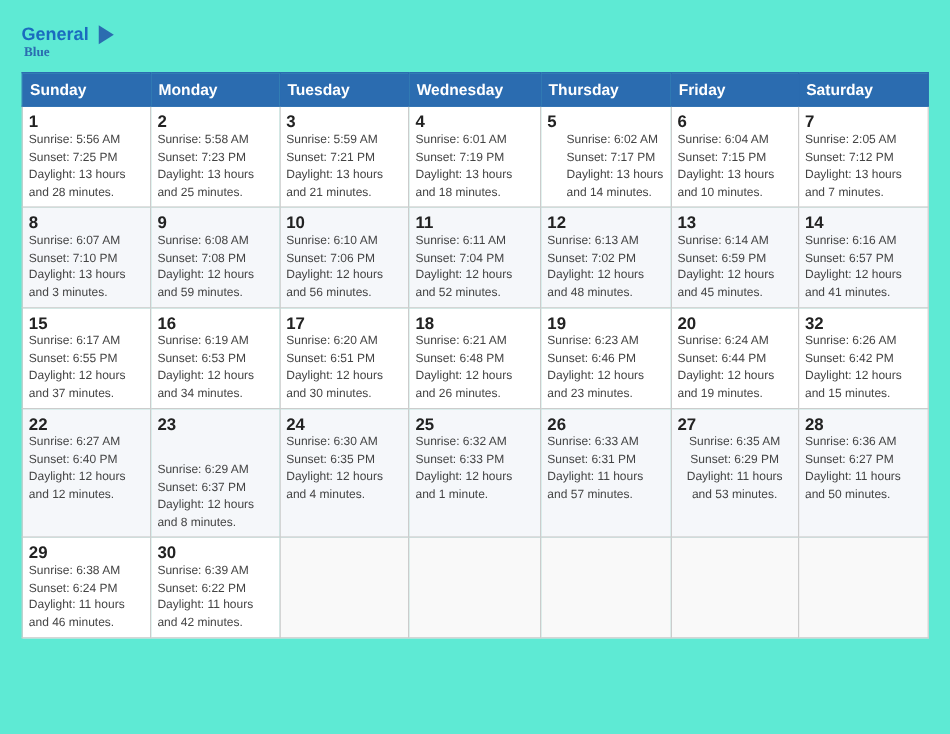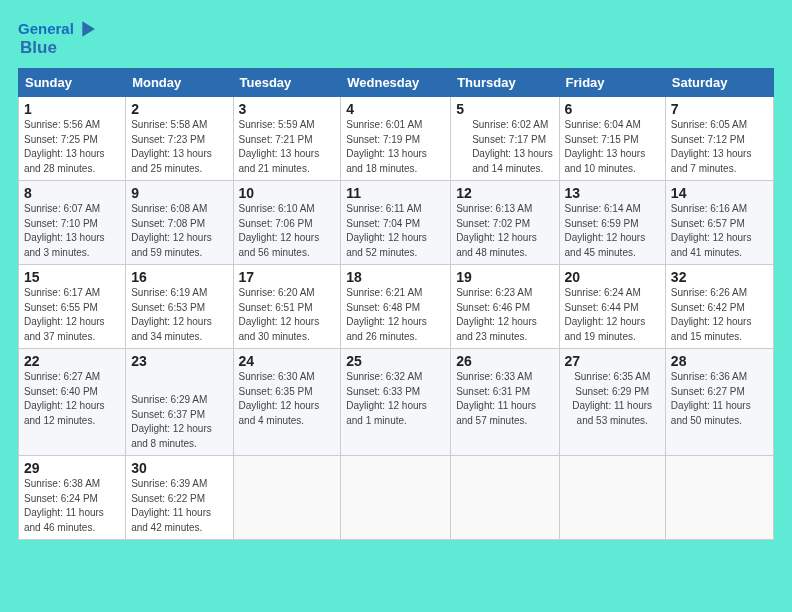--- a/index.html
+++ b/index.html
@@ -106,21 +106,21 @@
     <div class="logo">
       <div>
         <div style="display:flex;align-items:center;">
           <span class="logo-text">
             <span>General</span>
           </span>
           <svg class="logo-arrow" viewBox="0 0 28 28" xmlns="http://www.w3.org/2000/svg">
             <polygon points="8,4 24,14 8,24" fill="#2b6cb0"></polygon>
           </svg>
         </div>
-        <div style="font-size:17px;font-weight:bold;color:#333;margin-top:-2px;margin-left:2px;">
+        <div style="font-size:11px;font-weight:bold;color:#333;margin-top:-2px;margin-left:2px;font-family:Liberation Serif, serif;">
           <span style="color:#2b6cb0;">Blue</span>
         </div>
       </div>
     </div>
     <div class="title-block">
       <div class="month-title"></div>
       <div class="location-subtitle"></div>
     </div>
   </div>
 
@@ -175,21 +175,21 @@
           </td>
           <td>
             <span class="day-number">6</span>
             <div class="day-info" style="white-space: pre-line;">Sunrise: 6:04 AM
 Sunset: 7:15 PM
 Daylight: 13 hours
 and 10 minutes.</div>
           </td>
           <td>
             <span class="day-number">7</span>
-            <div class="day-info" style="white-space: pre-line;">Sunrise: 6:05 AM
+            <div class="day-info" style="white-space: pre-line;">Sunrise: 2:05 AM
 Sunset: 7:12 PM
 Daylight: 13 hours
 and 7 minutes.</div>
           </td>
         </tr>
         <tr>
           <td>
             <span class="day-number">8</span>
             <div class="day-info" style="white-space: pre-line;">Sunrise: 6:07 AM
 Sunset: 7:10 PM

